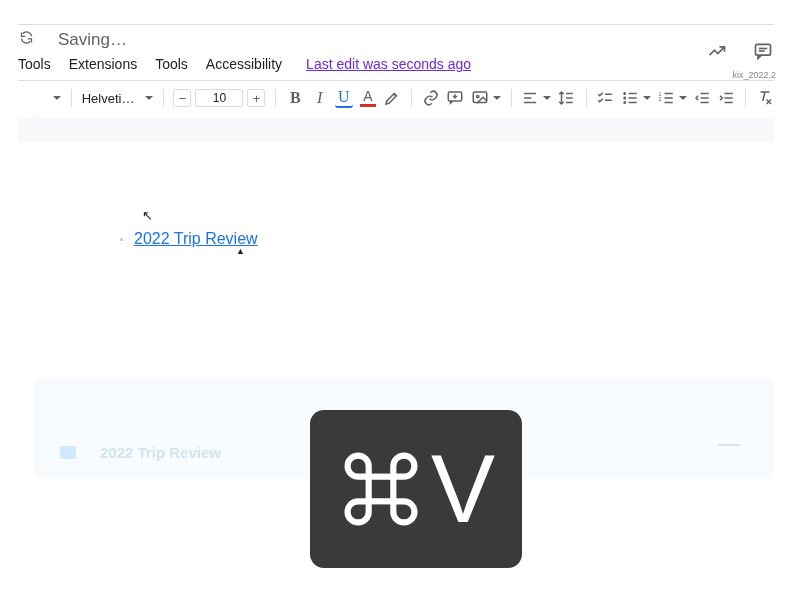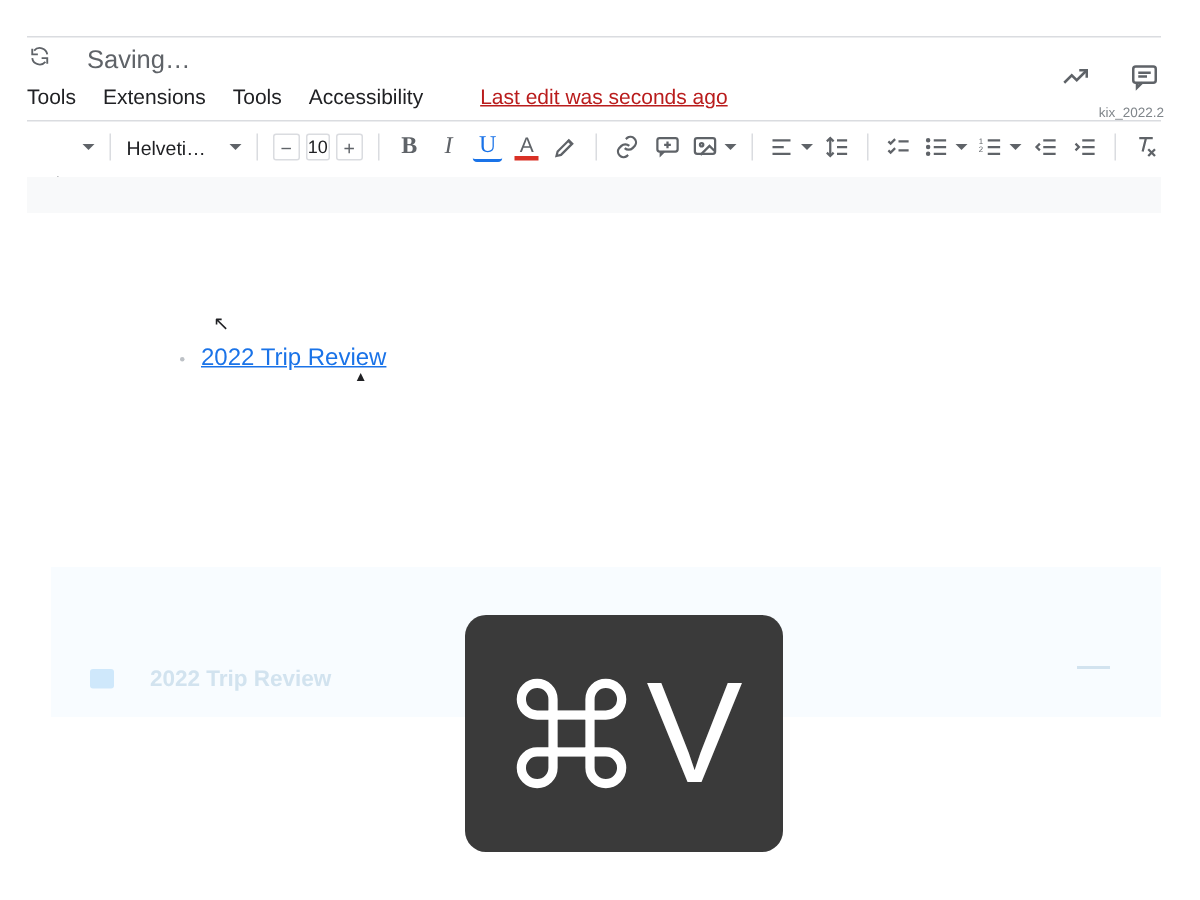--- a/index.html
+++ b/index.html
@@ -22,21 +22,21 @@
     display: flex; align-items: center; gap: 24px;
     color: #5f6368; font-size: 17px;
   }
   .saving-row svg { width: 15px; height: 15px; }
   .menu-row {
     position: absolute; top: 56px; left: 18px;
     display: flex; align-items: center; gap: 18px;
     font-size: 14px; color: #202124;
   }
   .menu-row .last-edit {
-    margin-left: 20px; color: #b91c1c;
+    margin-left: 6px; color: #6d28d9;
     text-decoration: underline; cursor: pointer;
   }
   .top-right {
     position: absolute; top: 40px; right: 26px;
     display: flex; align-items: center; gap: 24px;
     color: #5f6368;
   }
   .top-right svg { width: 20px; height: 20px; }
   .version-tag {
     position: absolute; top: 70px; right: 24px;
@@ -72,21 +72,21 @@
   .size-group {
     display: flex; align-items: center; gap: 4px;
   }
   .size-btn {
     width: 18px; height: 18px; border: 1px solid #dadce0; border-radius: 2px;
     display: inline-flex; align-items: center; justify-content: center;
     font-size: 13px; line-height: 1; color: #5f6368; cursor: pointer;
     background:#fff;
   }
   .size-input {
-    width: 16px; height: 18px; border: 1px solid #dadce0; border-radius: 2px;
+    width: 48px; height: 18px; border: 1px solid #dadce0; border-radius: 2px;
     font-size: 12px; text-align: center; color:#202124;
   }
   .sep { width: 1px; height: 18px; background: #dadce0; margin: 0 4px; }
   .bold { font-weight: 700; font-family: "Times New Roman", serif; font-size:16px; }
   .italic { font-style: italic; font-family: "Times New Roman", serif; font-size:16px; }
   .underline-btn {
     font-family: "Times New Roman", serif; font-size:16px;
     color: #1a73e8; border-bottom: 2px solid #1a73e8;
     height: 20px; padding-bottom: 0px;
   }

